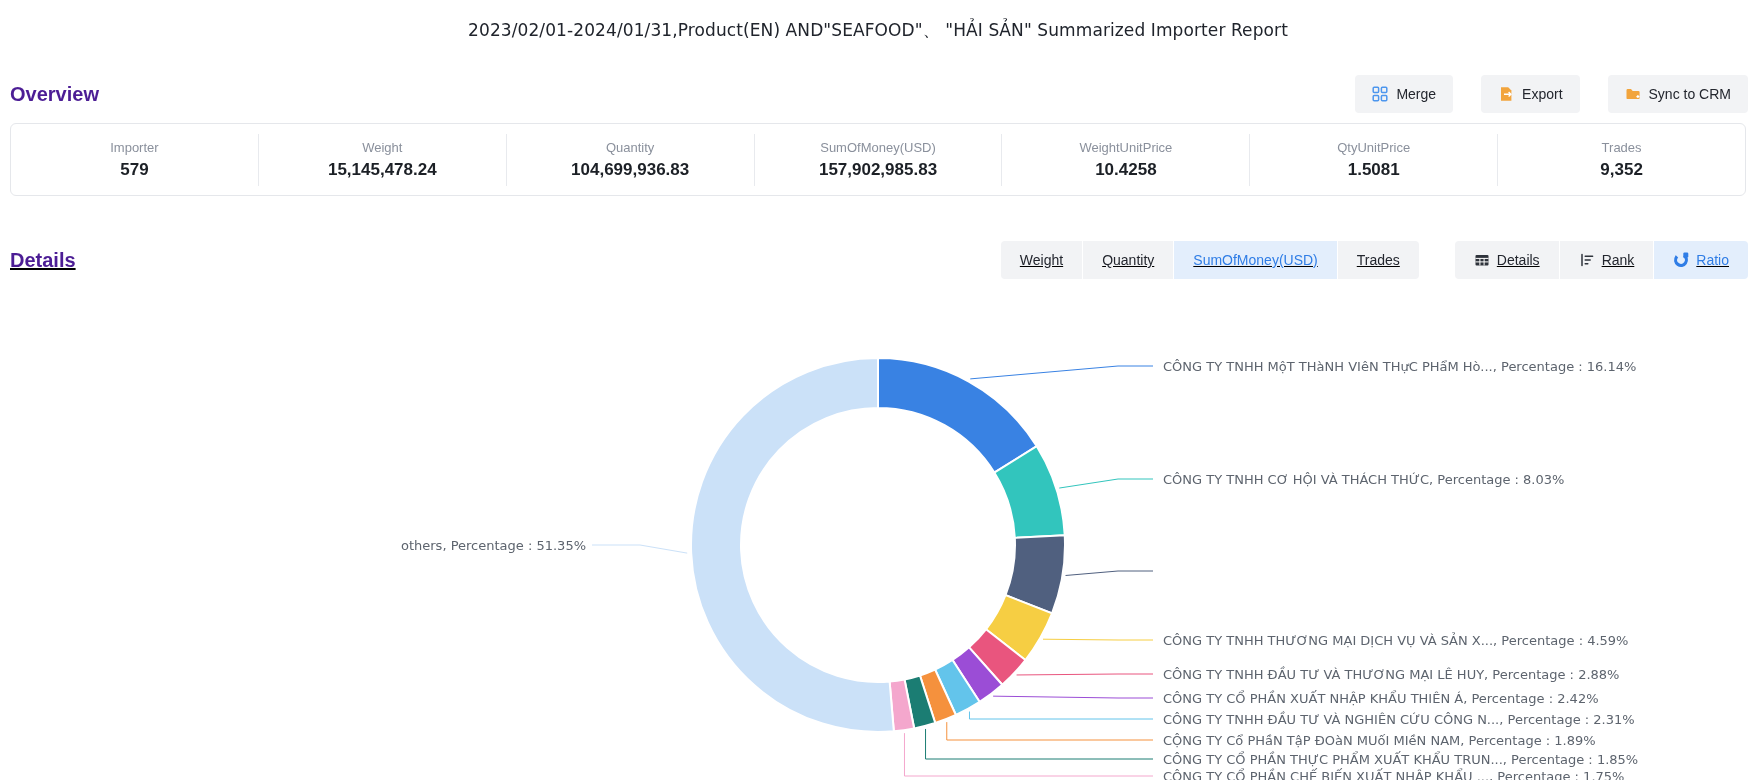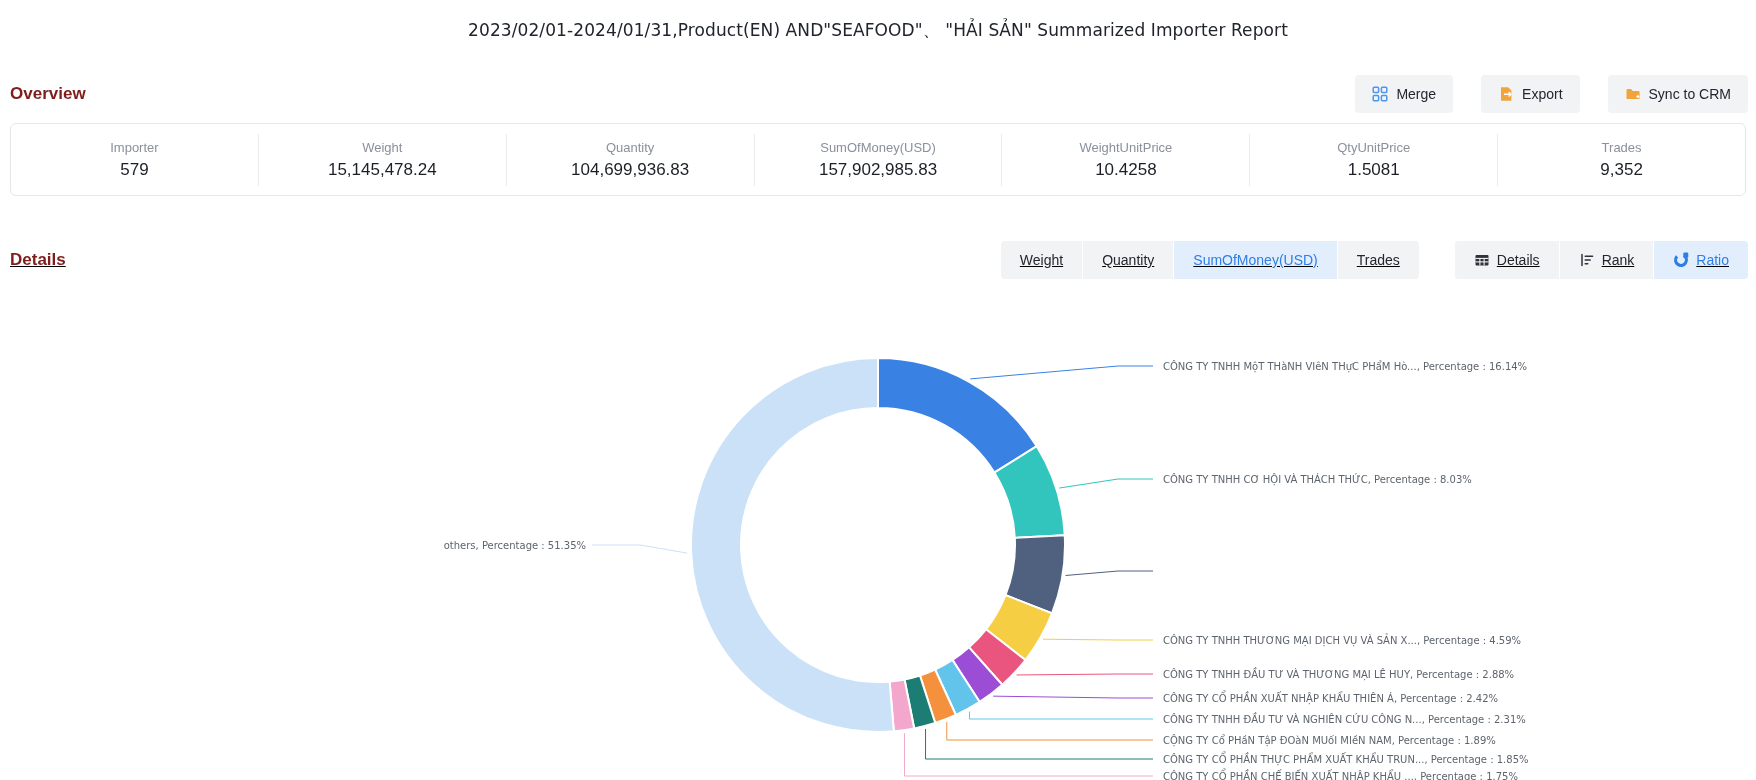--- a/index.html
+++ b/index.html
@@ -8,52 +8,52 @@
   .page { position:relative; width:1756px; height:780px; background:#fff; }
 
   
   .title-bar { position:absolute; top:0; left:0; right:0; height:60px;
                display:flex; align-items:center; justify-content:center; }
   .title-bar .title { font-family:"DejaVu Sans",sans-serif; font-size:17px; color:#20242c; letter-spacing:.1px; }
 
   
   .overview-row { position:absolute; top:72px; left:10px; right:8px; height:44px;
                   display:flex; align-items:center; justify-content:space-between; }
-  .section-heading { font-size:17px; font-weight:bold; color:#7f1d1d; }
+  .section-heading { font-size:20px; font-weight:bold; color:#4c1d95; }
   .btn-row { display:flex; align-items:flex-end; }
   .btn { height:38px; display:flex; align-items:center; gap:8px; padding:0 17px;
          background:#f2f3f5; border:none; border-radius:4px; font-size:14px; color:#23262e;
          font-family:inherit; cursor:pointer; }
   .btn + .btn { margin-left:28px; }
   .btn svg { display:block; }
 
   
   .stats-card { position:absolute; top:123px; left:10px; right:10px; height:73px;
                 border:1px solid #e5e7eb; border-radius:6px; display:flex; align-items:center; background:#fff; }
   .stat { flex:1; height:52px; display:flex; flex-direction:column; justify-content:center;
           align-items:center; gap:5px; }
   .stat + .stat { border-left:1px solid #e8eaee; }
   .stat .s-label { font-size:13px; color:#8a909c; }
-  .stat .s-value { font-size:17px; font-weight:normal; color:#1c2026; }
+  .stat .s-value { font-size:17px; font-weight:bold; color:#1c2026; }
 
   
   .details-row { position:absolute; top:240px; left:10px; right:8px; height:40px;
                  display:flex; align-items:center; justify-content:space-between;text-decoration:underline; }
   .tab-groups { display:flex; align-items:center; gap:36px; }
   .seg-group { display:flex; gap:1px; border-radius:4px; overflow:hidden; }
   .seg { height:38px; display:flex; align-items:center; gap:7px; padding:0 19px;
          background:#f2f3f5; font-size:14px; color:#23262e; cursor:pointer; white-space:nowrap; }
   .seg.selected { background:#e3eefc; color:#2f7de6; }
   .seg svg { display:block; }
 
   
   .chart-area { position:absolute; top:285px; left:0; right:0; bottom:0; }
   .chart-area svg.pie { position:absolute; top:0; left:0; }
   .pie-label { position:absolute; transform:translateY(-50%); white-space:nowrap;
-               font-family:"DejaVu Sans",sans-serif; font-size:10px; color:#5d646e; }
+               font-family:"DejaVu Sans",sans-serif; font-size:13px; color:#5d646e; }
   .pie-label.others { left:0; width:586px; text-align:right; }
 </style>
 </head>
 <body>
 
 <div class="page">
 
   <div class="title-bar">
     <div class="title">2023/02/01-2024/01/31,Product(EN) AND"SEAFOOD"、 "HẢI SẢN" Summarized Importer Report</div>
   </div>

